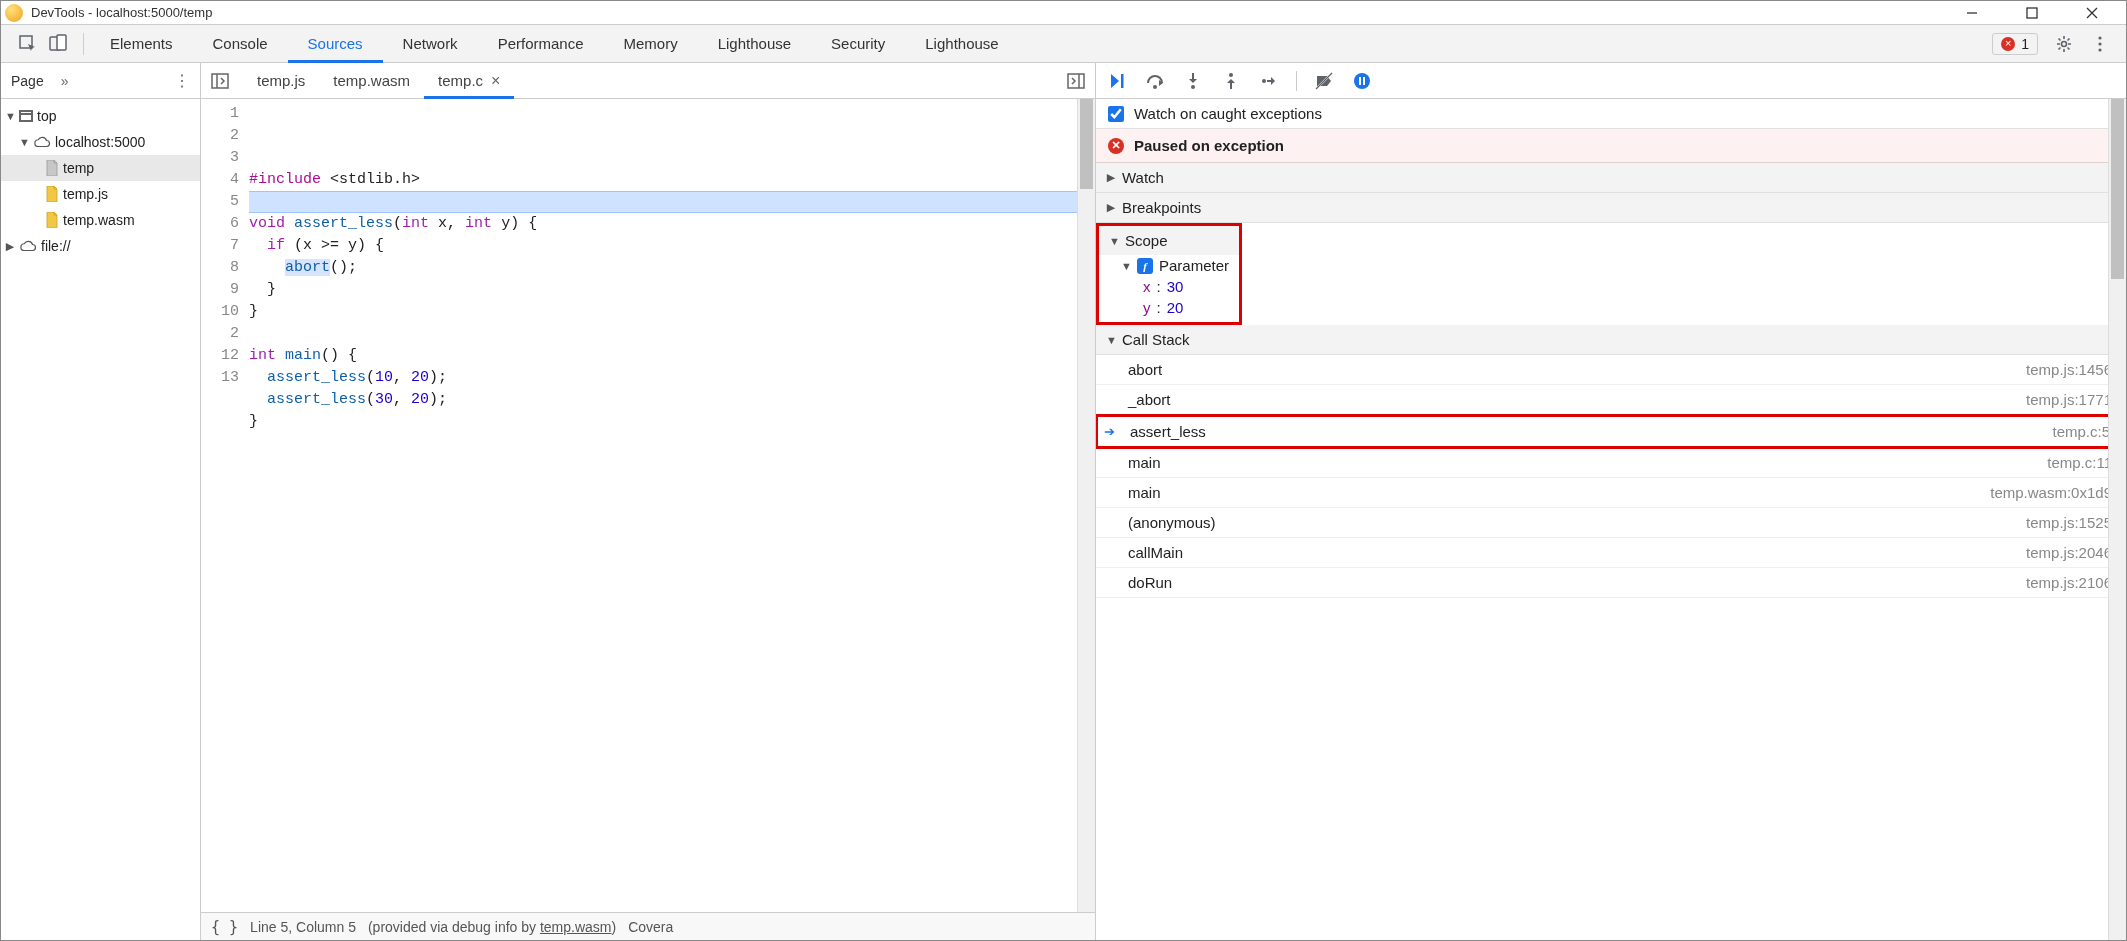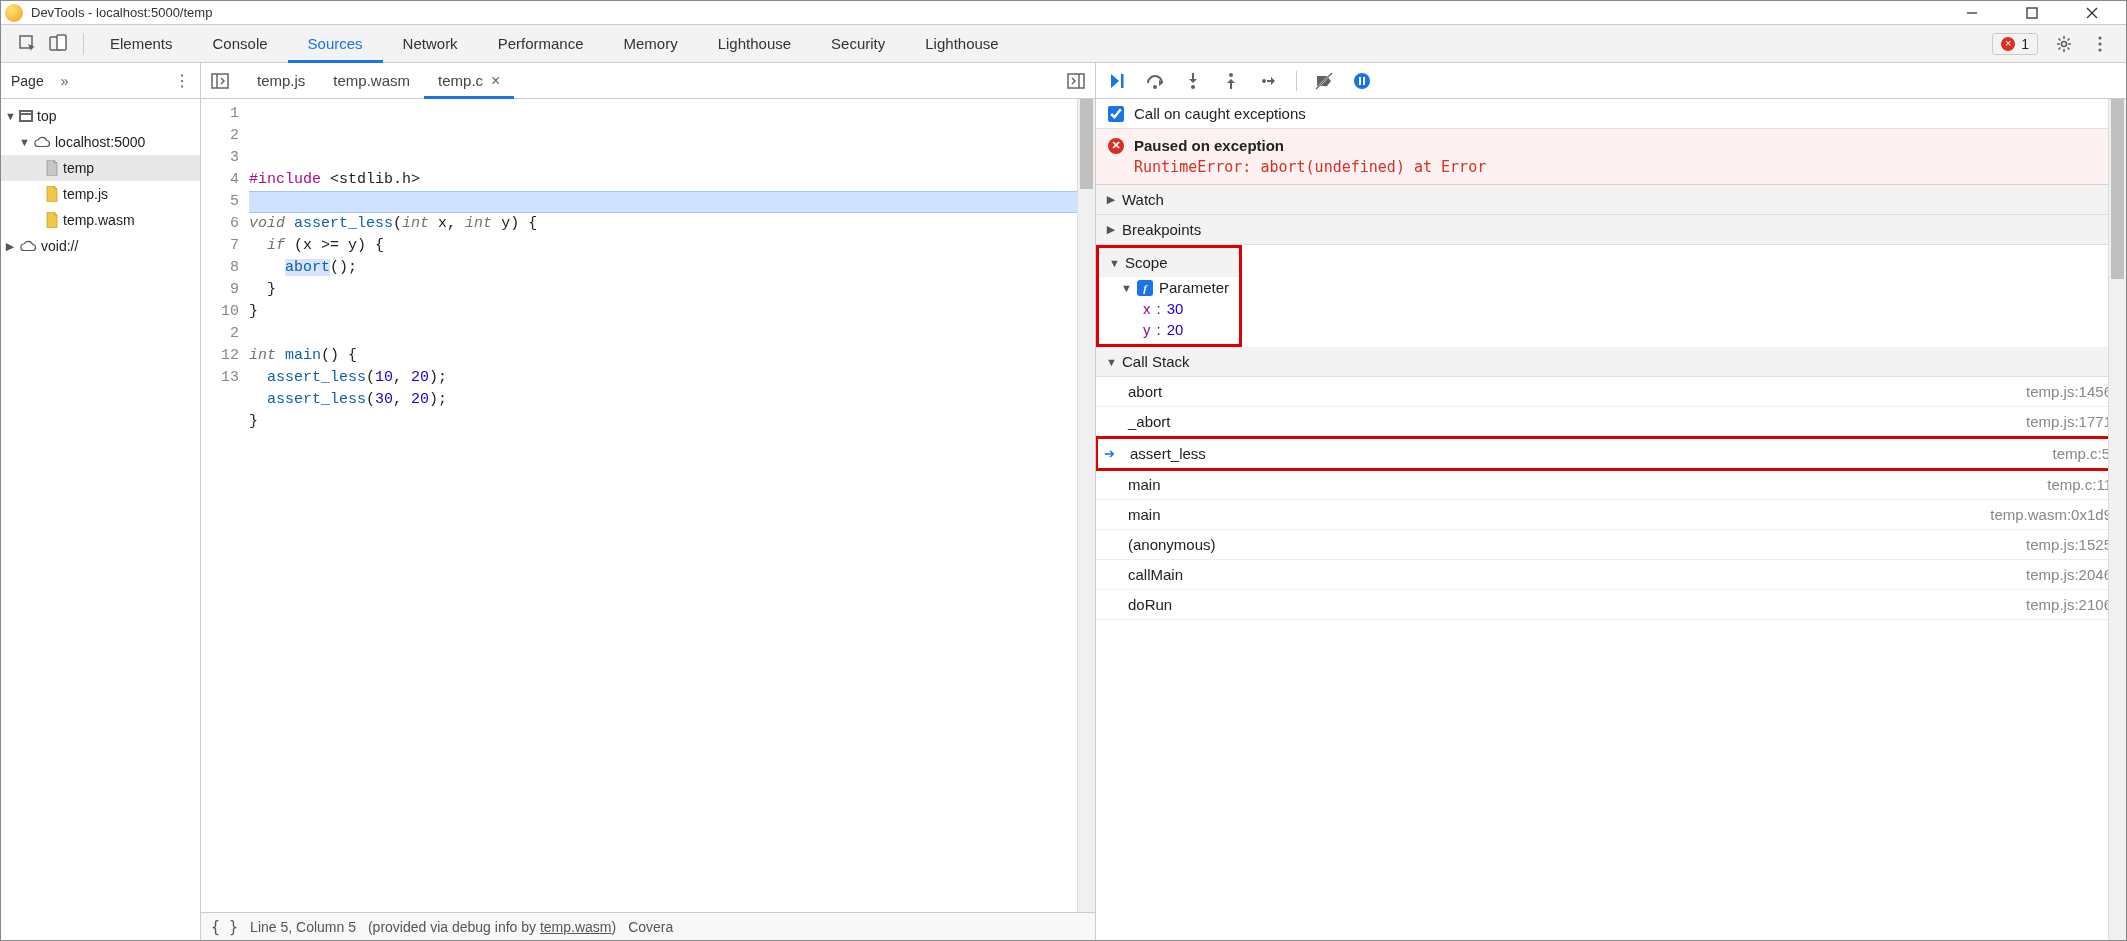--- a/index.html
+++ b/index.html
@@ -64,21 +64,21 @@
 .filetabs .ftab { padding: 0 14px; height:36px; display:flex; align-items:center; gap:8px; font-size:15px; color:#444; position:relative; }
 .filetabs .ftab.active::after { content:''; position:absolute; bottom:0; left:0; right:0; height:3px; background:#1a73e8; }
 .filetabs .close-x { color:#666; font-size:16px; }
 .filetabs .flexsp { flex:1; }
 .editor { flex:1; display:flex; font-family: Consolas, 'Courier New', monospace; font-size:15px; overflow:hidden; position:relative; }
 .gutter { width: 48px; text-align:right; padding-right: 10px; color:#888; background:#fff; line-height:22px; padding-top:4px; }
 .code { flex:1; white-space:pre; line-height:22px; padding-top:4px; position:relative; }
 .hl-line { background:#cfe2ff; position:absolute; left:0; right:0; height:22px; z-index:0; border-top:1px solid #9ec5ff; border-bottom:1px solid #9ec5ff; }
 .code-lines { position:relative; z-index:1; }
 .code .kw { color:#aa0d91; }
-.code .ty { color:#737373;font-style:italic; }
+.code .ty { color:#a21caf; }
 .code .fn { color:#0f5faa; }
 .code .num { color:#1c00cf; }
 .code .hl-fn { background: #d6e4ff; }
 .statusbar { height: 28px; border-top:1px solid #ccc; display:flex; align-items:center; padding: 0 10px; gap: 12px; font-size:14px; color:#555; background:#f8f8f8; }
 .statusbar .braces { font-family: monospace; font-size:15px; }
 .statusbar .ul { text-decoration: underline; }
 .vscroll { width:18px; background:#f0f0f0; border-left:1px solid #ddd; position:relative; }
 .vscroll .thumb { position:absolute; left:2px; right:2px; top:0; height:90px; background:#c0c0c0; }
 
 
@@ -245,21 +245,21 @@
                 <span>temp.wasm</span>
               </div>
             </div>
         <div class="node">
           <span class="tri">▶</span>
           <span class="ico cloud">
                 <svg viewBox="0 0 24 16">
                   <path d="M7 14h11a4 4 0 0 0 0-8 6 6 0 0 0-11-1A4 4 0 0 0 7 14z" fill="none" stroke="#555" stroke-width="1.6"></path>
                 </svg>
               </span>
-          <span>void://</span>
+          <span>file://</span>
         </div>
       </div>
     </div>
 
     <div class="col mid">
       <div class="filetabs">
         <div class="navicn">
           <svg width="18" height="18" viewBox="0 0 18 18">
                 <rect x="1" y="2" width="16" height="14" fill="none" stroke="#666" stroke-width="1.5"></rect>
                 <line x1="6" y1="2" x2="6" y2="16" stroke="#666" stroke-width="1.5"></line>
@@ -369,28 +369,27 @@
               <svg width="20" height="20" viewBox="0 0 20 20">
                 <circle cx="10" cy="10" r="8" fill="#1a73e8"></circle>
                 <rect x="7" y="6" width="2" height="8" fill="#fff"></rect>
                 <rect x="11" y="6" width="2" height="8" fill="#fff"></rect>
               </svg>
             </div>
       </div>
       <div class="dbg-sections" style="position:relative;">
         <div class="dbg-row pause-row">
           <input type="checkbox" checked="" style="">
-          <span>Call on caught exceptions</span>
+          <span>Watch on caught exceptions</span>
         </div>
         <div class="exception-box">
           <div class="hdr">
             <div class="err-icon">✕</div>
             <span>Paused on exception</span>
           </div>
-          <div class="msg">RuntimeError: abort(undefined) at Error</div>
         </div>
         <div class="dbg-row section-hdr">
           <span class="tri">▶</span>
           <span>Watch</span>
         </div>
         <div class="dbg-row section-hdr">
           <span class="tri">▶</span>
           <span>Breakpoints</span>
         </div>
 

